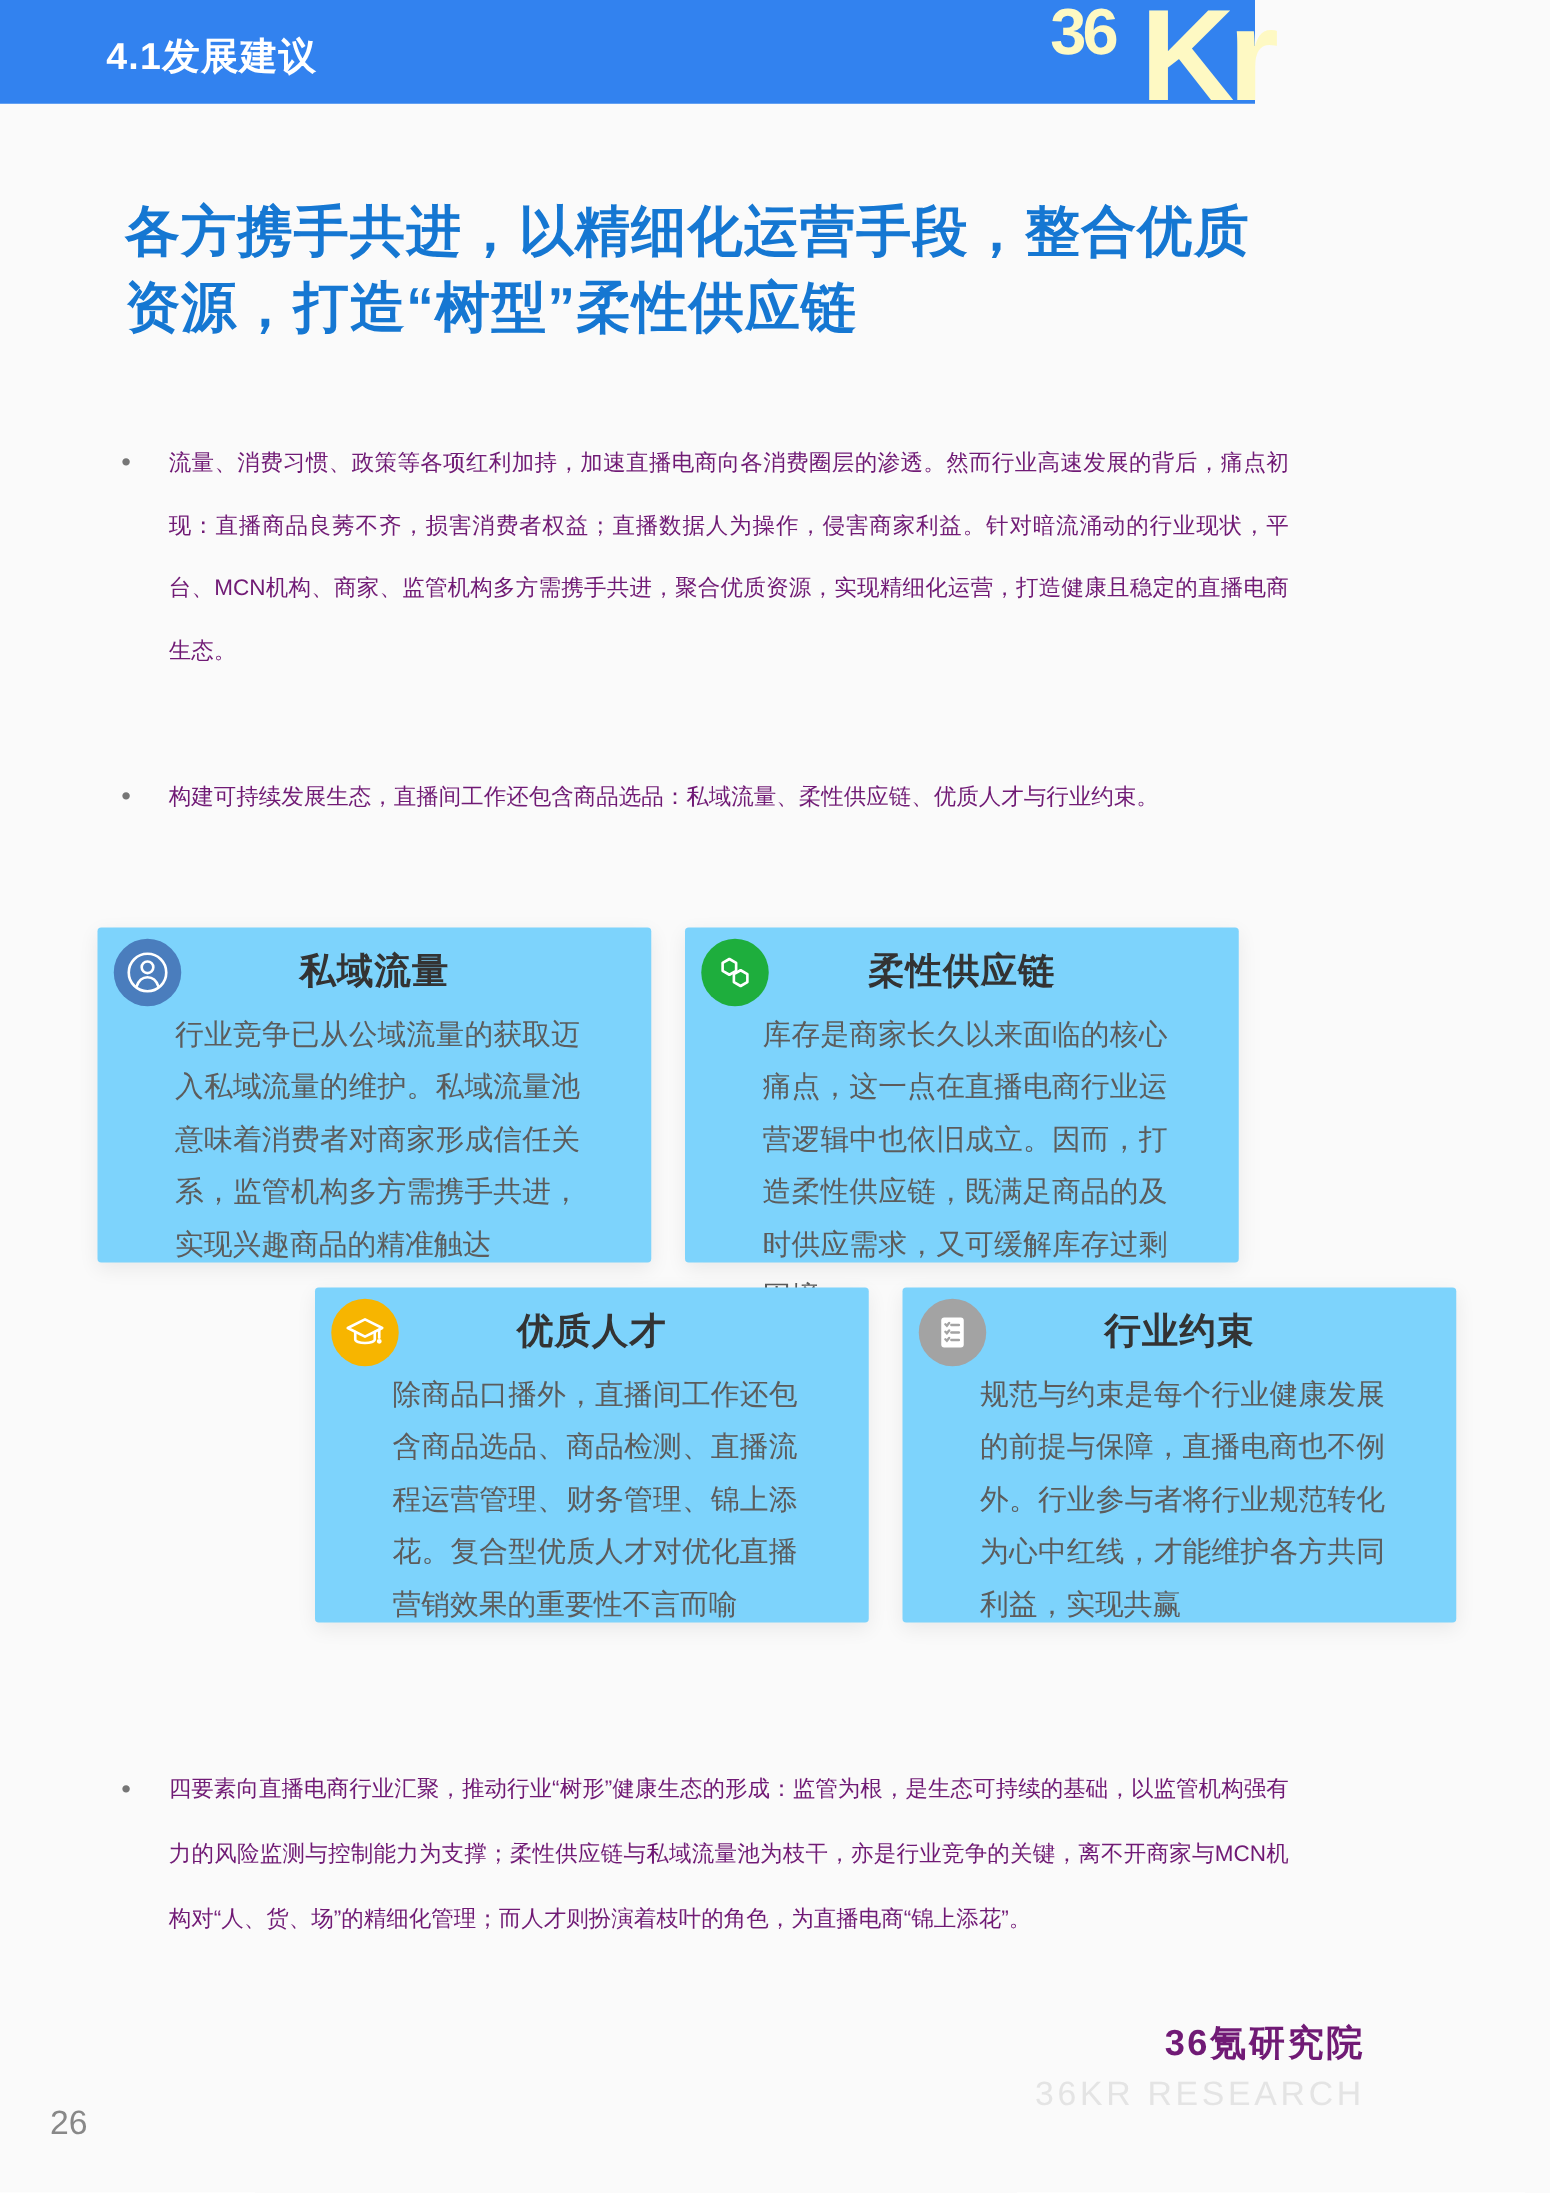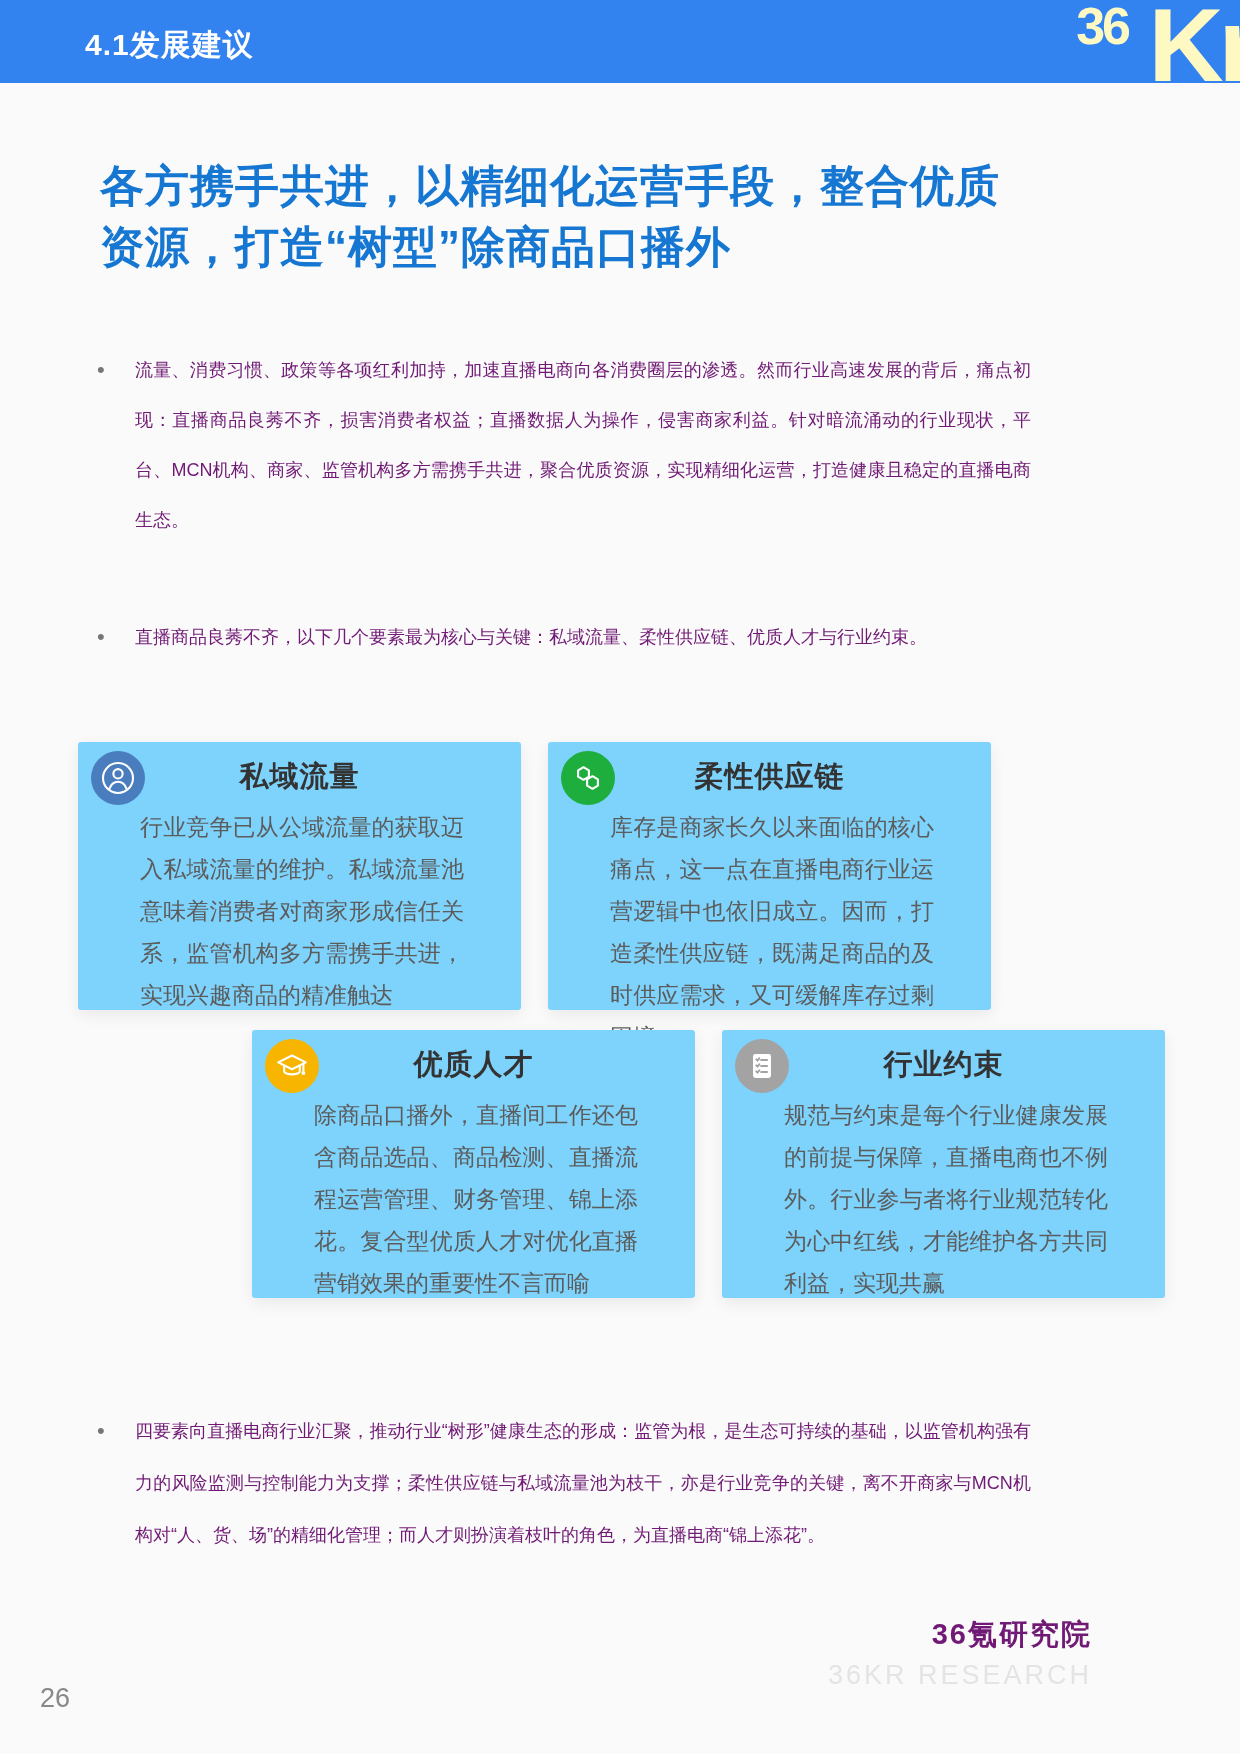--- a/index.html
+++ b/index.html
@@ -11,21 +11,21 @@
     width: 1240px;
     height: 1754px;
     background: #fafafa;
     overflow: hidden;
   }
 
   
   .topbar {
     position: absolute;
     left: 0; top: 0;
-    width: 1240px; height: 83px;
+    width: 1004px; height: 83px;
     background: #3282ef;
   }
   .section-label {
     position: absolute;
     left: 85px; top: 25px;
     font-size: 30px;
     font-weight: bold;
     color: #ffffff;
     letter-spacing: 1px;
   }
@@ -165,25 +165,25 @@
   <header class="topbar" style="background: rgb(50, 130, 239);">
     <span class="section-label">4.1发展建议</span>
     <div class="logo">
       <span class="logo-36">36</span>
       <span class="logo-kr">Kr</span>
     </div>
   </header>
 
   <h1 class="main-title" style="color: rgb(21, 119, 210);">
     <span>各方携手共进，以精细化运营手段，整合优质</span><br>
-    <span>资源，打造“树型”除商品口播外</span>
+    <span>资源，打造“树型”柔性供应链</span>
   </h1>
 
   <p class="para para-1">流量、消费习惯、政策等各项红利加持，加速直播电商向各消费圈层的渗透。然而行业高速发展的背后，痛点初现：直播商品良莠不齐，损害消费者权益；直播数据人为操作，侵害商家利益。针对暗流涌动的行业现状，平台、MCN机构、商家、监管机构多方需携手共进，聚合优质资源，实现精细化运营，打造健康且稳定的直播电商生态。</p>
-  <p class="para para-2">直播商品良莠不齐，以下几个要素最为核心与关键：私域流量、柔性供应链、优质人才与行业约束。</p>
+  <p class="para para-2">构建可持续发展生态，直播间工作还包含商品选品：私域流量、柔性供应链、优质人才与行业约束。</p>
 
   <section class="card card-1">
     <div class="card-icon" style="background: rgb(74, 125, 189);">
       <svg viewBox="0 0 24 24" fill="none" stroke="#ffffff" stroke-width="1.4" stroke-linecap="round">
         <circle cx="12" cy="12" r="10"></circle>
         <circle cx="12" cy="9.2" r="3.1"></circle>
         <path d="M6.2 19.4c1.1-3.3 3.2-4.9 5.8-4.9s4.7 1.6 5.8 4.9"></path>
       </svg>
     </div>
     <h2 class="card-title">私域流量</h2>

